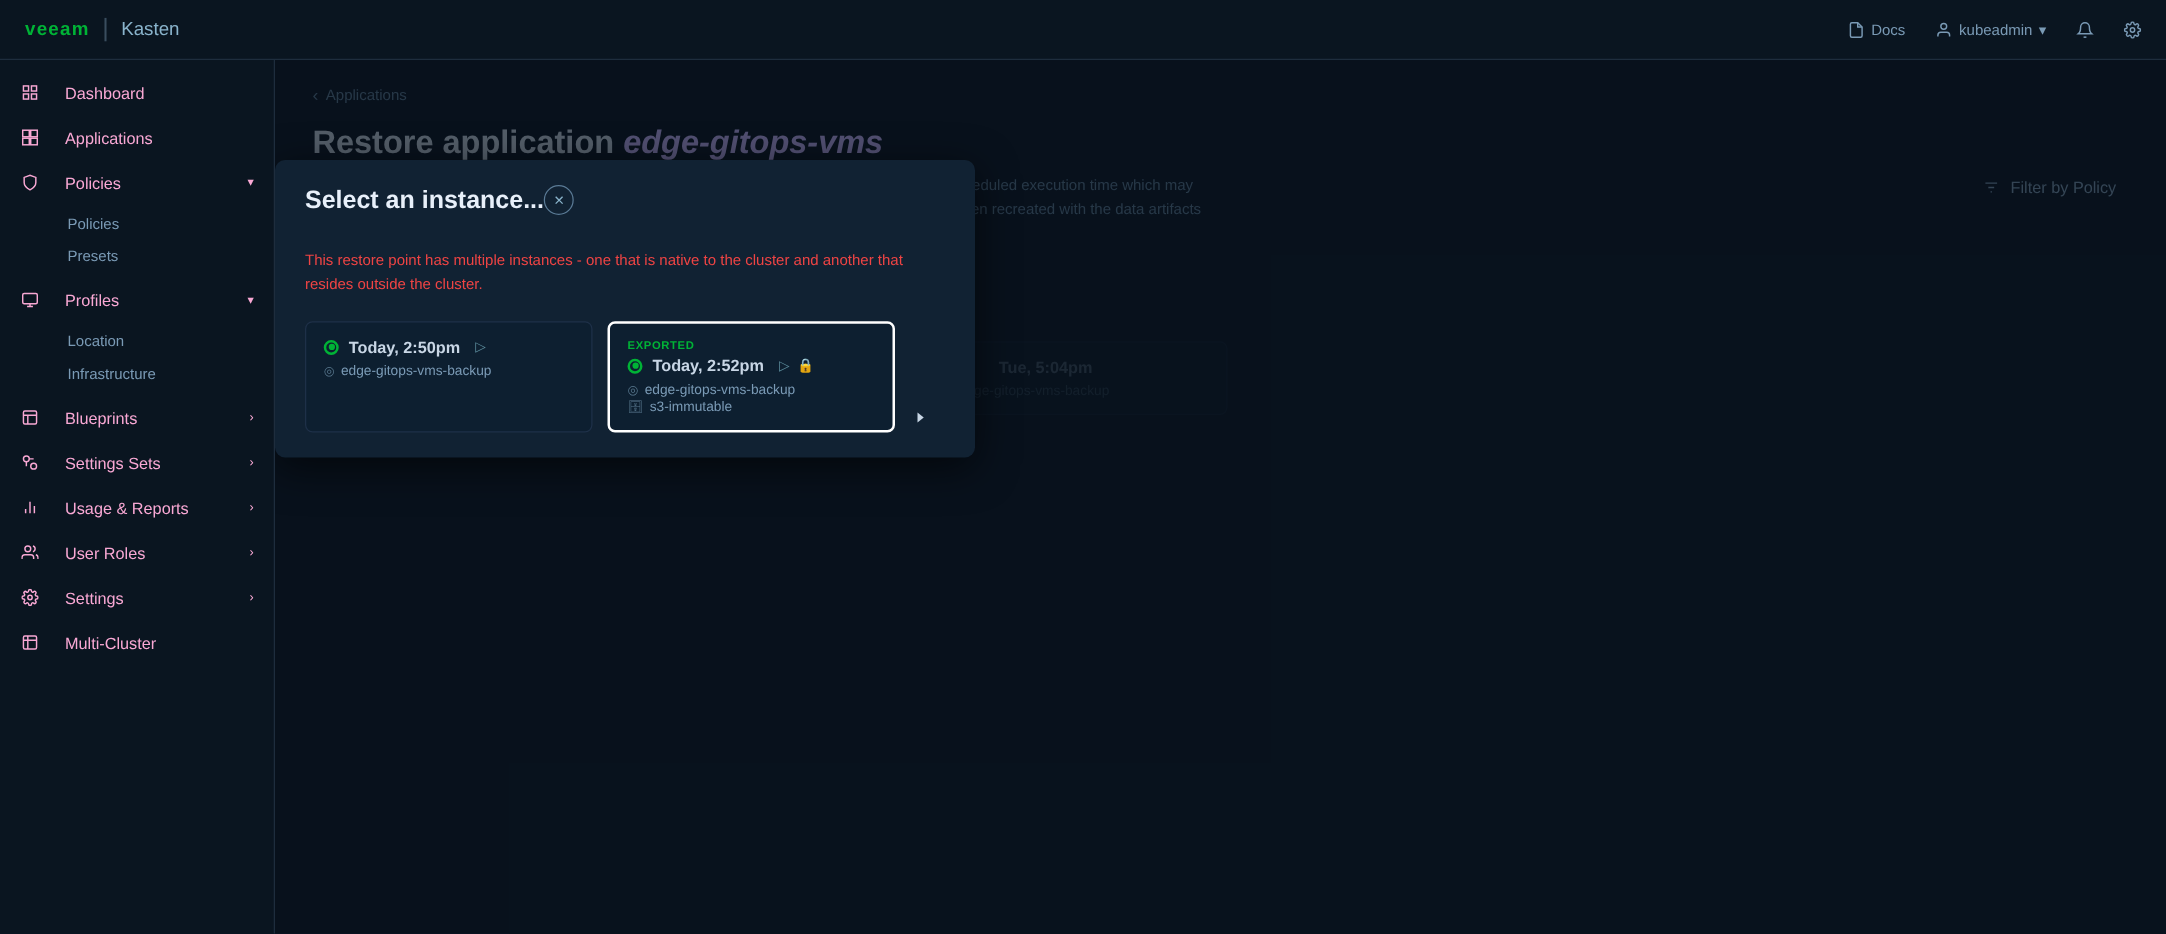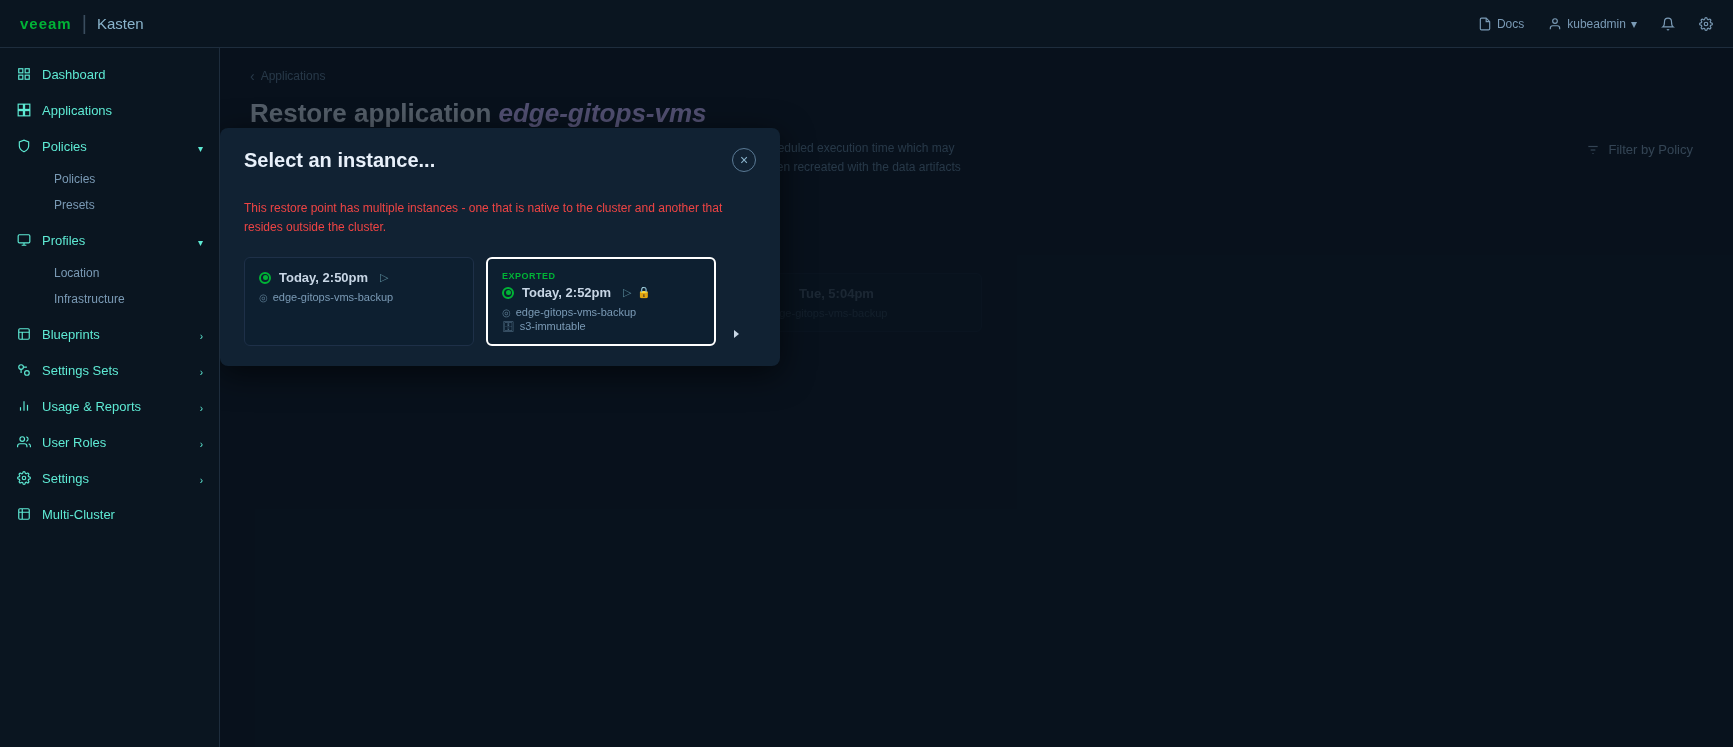--- a/index.html
+++ b/index.html
@@ -67,25 +67,25 @@
     
     .sidebar {
       width: 220px;
       background: #0a1520;
       border-right: 1px solid #1e2d3d;
       padding: 8px 0;
       flex-shrink: 0;
     }
     .sidebar-item {
       display: flex;
-      align-items: flex-end;
-      gap: 10px;
+      align-items: center;
+      gap: 20px;
       padding: 10px 16px;
       cursor: pointer;
-      color: #5eead4;
+      color: #f9a8d4;
       font-size: 13px;
       position: relative;
     }
     .sidebar-item .icon { width: 16px; height: 16px; flex-shrink: 0; display: flex; align-items: center; justify-content: center; }
     .sidebar-item .chevron { margin-left: auto; font-size: 10px; }
     .sidebar-sub {
       padding: 2px 0 4px 42px;
     }
     .sidebar-sub-item {
       padding: 6px 12px;
@@ -155,21 +155,20 @@
       z-index: 20;
       background: #112233;
       border-radius: 8px;
       padding: 20px 24px;
       width: 560px;
       box-shadow: 0 8px 32px rgba(0,0,0,0.6);
     }
     .modal-header {
       display: flex;
       align-items: center;
-      justify-content: space-between;
       margin-bottom: 10px;
     }
     .modal-title {
       font-size: 20px;
       font-weight: 700;
       color: #e8f0fa;
     }
     .modal-close {
       width: 24px;
       height: 24px;

